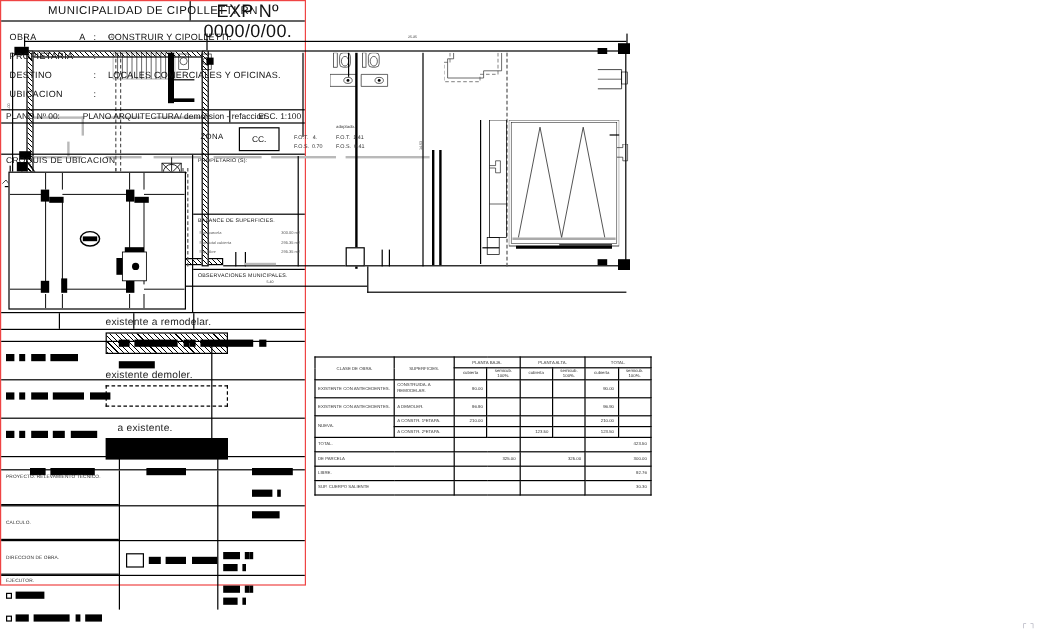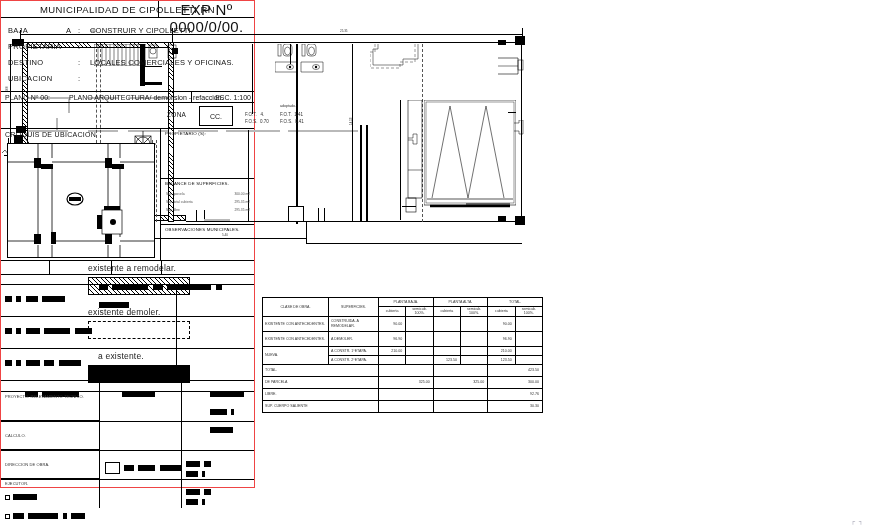--- a/index.html
+++ b/index.html
@@ -461,21 +461,21 @@
 
   <div id="tb">
 
     <div class="tb-row tb-ttl">
       <span>MUNICIPALIDAD DE CIPOLLETTI RN</span>
       <span class="tb-exp">EXP Nº 0000/0/00.</span>
     </div>
 
     <div class="tb-row obra-rows">
       <div class="orow">
-        <span class="k">BAJA</span><span class="c">A</span><span class="c">:</span><span class="v">CONSTRUIR Y CIPOLLETTI.</span>
+        <span class="k">OBRA</span><span class="c">A</span><span class="c">:</span><span class="v">CONSTRUIR Y CIPOLLETTI.</span>
       </div>
       <div class="orow">
         <span class="k">PROPIETARIA</span><span class="c"></span><span class="c">:</span><span class="v"></span>
       </div>
       <div class="orow">
         <span class="k">DESTINO</span><span class="c"></span><span class="c">:</span><span class="v">LOCALES COMERCIALES Y OFICINAS.</span>
       </div>
       <div class="orow">
         <span class="k">UBICACION</span><span class="c"></span><span class="c">:</span><span class="v"></span>
       </div>

